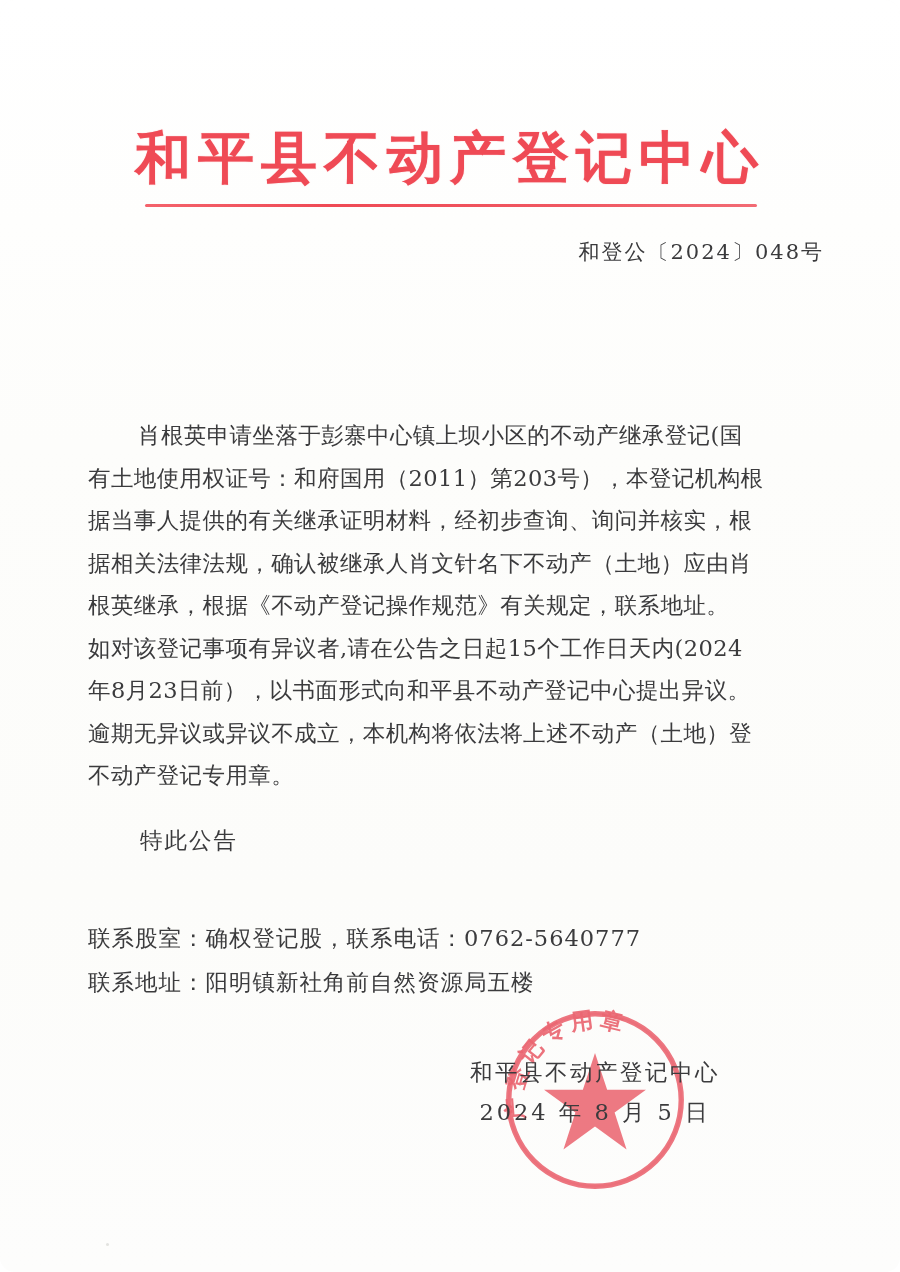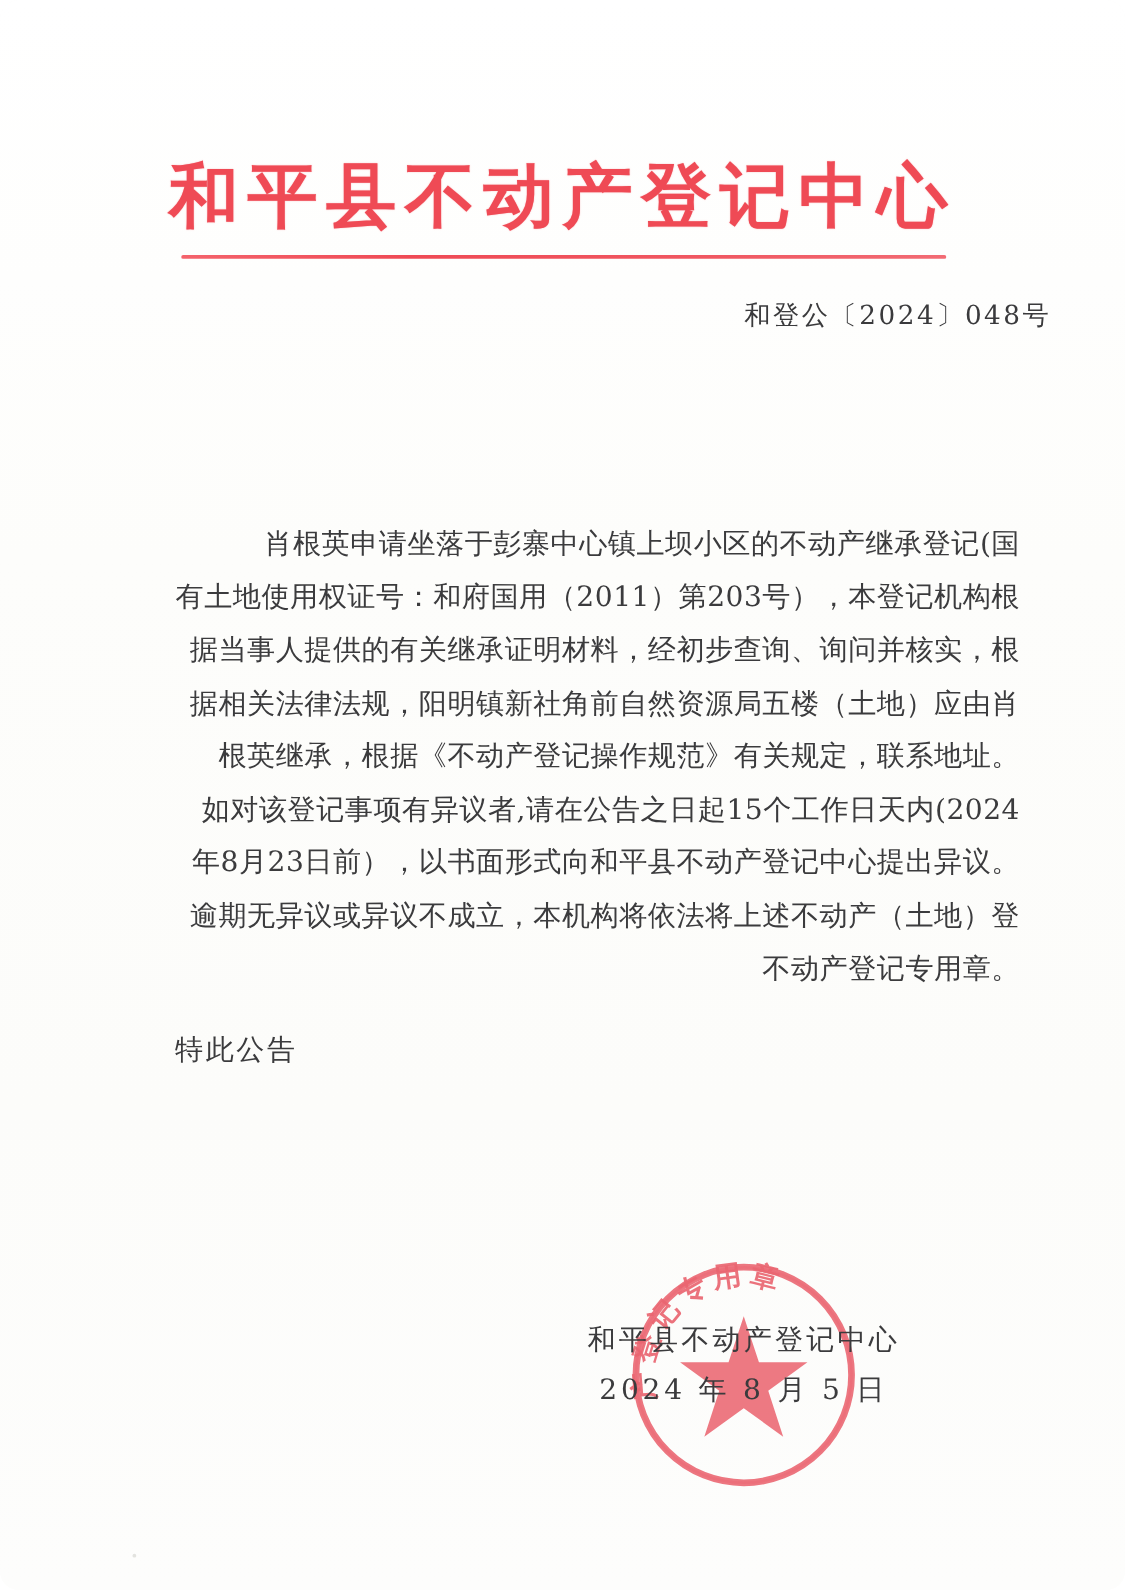--- a/index.html
+++ b/index.html
@@ -55,21 +55,21 @@
     width: 612px;
     height: 3px;
     background: linear-gradient(90deg, #f4636c 0%, #ef4a55 30%, #f05862 70%, #f26b74 100%);
     border-radius: 2px;
   }
 
   
   .doc-number {
     position: absolute;
     top: 238px;
-    right: 59px;
+    right: 76px;
     font-size: 21px;
     letter-spacing: 2px;
     color: #3a3a3c;
     white-space: nowrap;
   }
 
   
   .doc-title {
     position: absolute;
     top: 310px;
@@ -88,21 +88,20 @@
     top: 414px;
     left: 88px;
     width: 728px;
   }
   .body-line {
     font-size: 22.5px;
     line-height: 42.5px;
     color: #3b3b3d;
     letter-spacing: 0.4px;
     white-space: nowrap;
-    text-align: right;
   }
   .body-line.indent {
     text-indent: 50px;
   }
   .closing-line {
     font-size: 22.5px;
     line-height: 42.5px;
     color: #3b3b3d;
     letter-spacing: 2px;
     text-indent: 52px;
@@ -185,29 +184,33 @@
   </div>
   <div class="letterhead-rule"></div>
 
   <div class="doc-number">和登公〔2024〕048号</div>
 
 
   <div class="body-block">
     <div class="body-line indent">肖根英申请坐落于彭寨中心镇上坝小区的不动产继承登记(国</div>
     <div class="body-line">有土地使用权证号：和府国用（2011）第203号），本登记机构根</div>
     <div class="body-line">据当事人提供的有关继承证明材料，经初步查询、询问并核实，根</div>
-    <div class="body-line">据相关法律法规，阳明镇新社角前自然资源局五楼（土地）应由肖</div>
+    <div class="body-line">据相关法律法规，确认被继承人肖文针名下不动产（土地）应由肖</div>
     <div class="body-line">根英继承，根据《不动产登记操作规范》有关规定，联系地址。</div>
     <div class="body-line">如对该登记事项有异议者,请在公告之日起15个工作日天内(2024</div>
     <div class="body-line">年8月23日前），以书面形式向和平县不动产登记中心提出异议。</div>
     <div class="body-line">逾期无异议或异议不成立，本机构将依法将上述不动产（土地）登</div>
     <div class="body-line">不动产登记专用章。</div>
     <div class="closing-line">特此公告</div>
   </div>
 
+  <div class="contact-block">
+    <div class="contact-line">联系股室：确权登记股，联系电话：0762-5640777</div>
+    <div class="contact-line">联系地址：阳明镇新社角前自然资源局五楼</div>
+  </div>
 
   <div class="seal">
     <svg viewBox="0 0 200 200" xmlns="http://www.w3.org/2000/svg">
       <defs>
         <path id="sealArc" d="M 100,100 m -74,0 a 74,74 0 1,1 148,0" fill="none" transform="rotate(-8 100 100)"></path>
       </defs>
 
       <circle cx="100" cy="100" r="88" fill="none" stroke="#e8525f" stroke-width="5.5" opacity="0.9"></circle>
       <circle cx="100" cy="100" r="88" fill="none" stroke="#e8525f" stroke-width="2" opacity="0.45"></circle>
 

